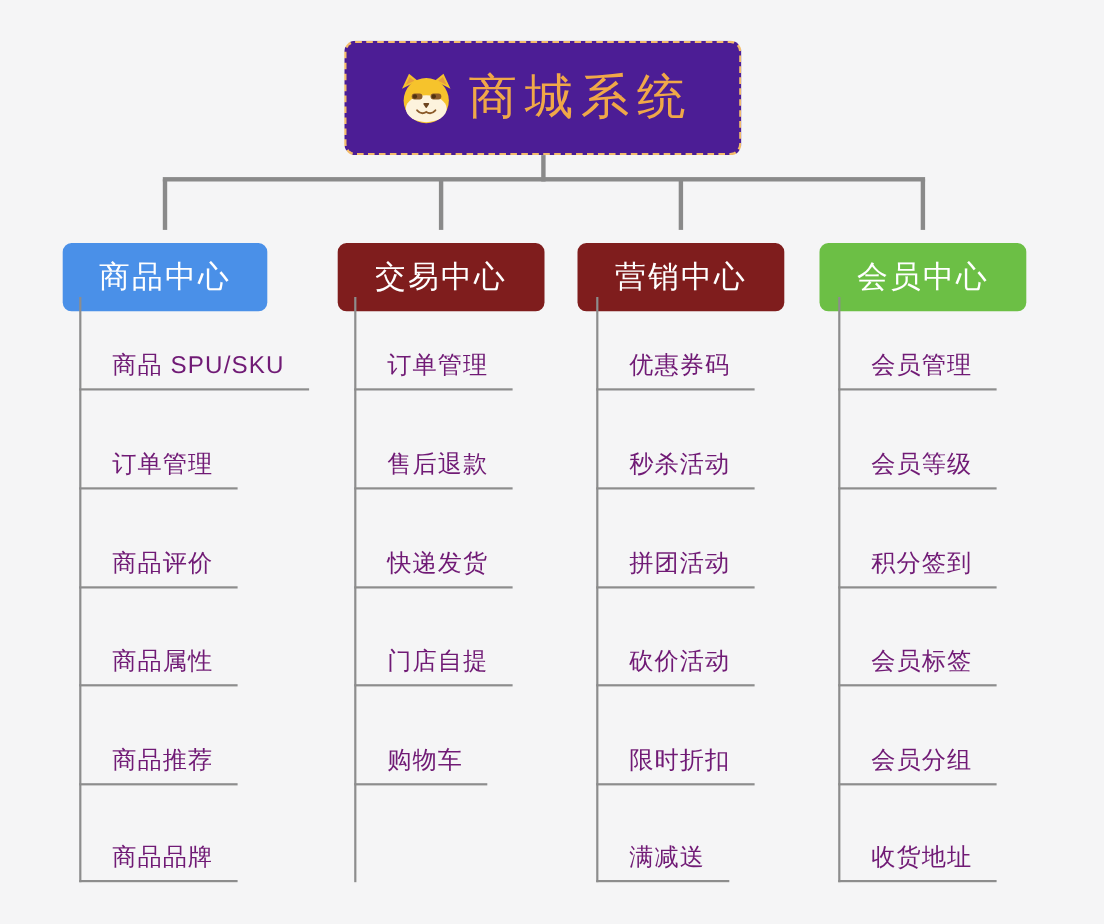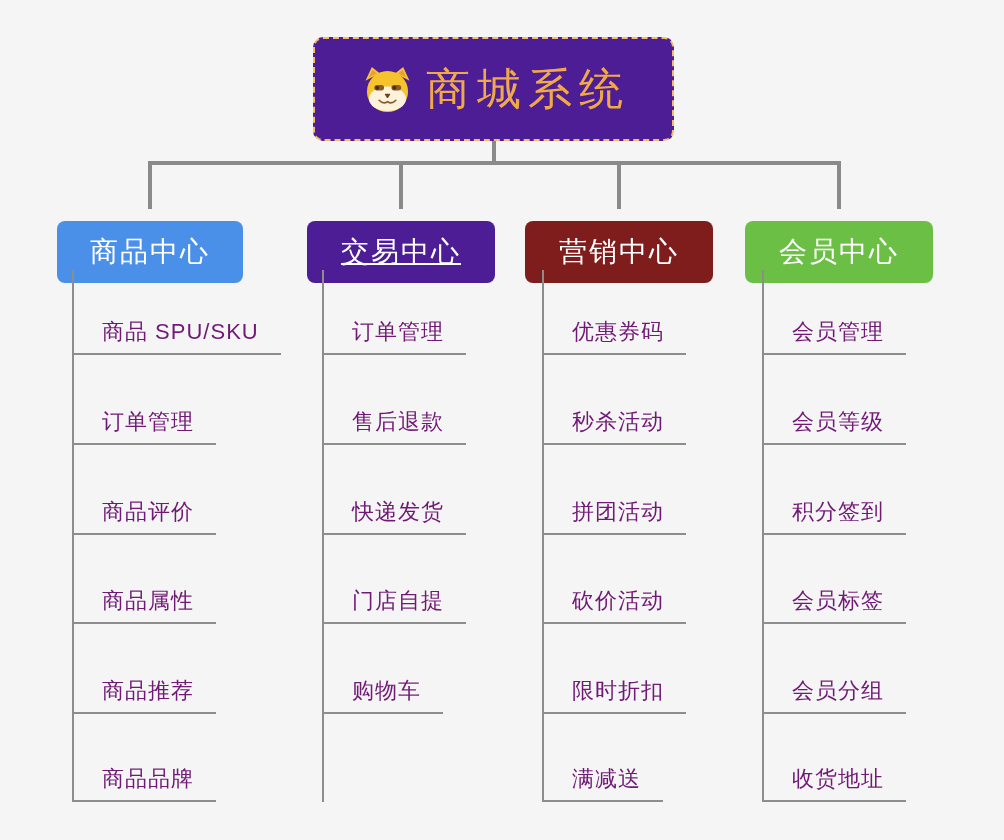--- a/index.html
+++ b/index.html
@@ -128,21 +128,21 @@
   </div>
 
   <div class="connector root-drop"></div>
   <div class="connector bus"></div>
   <div class="connector drop-1"></div>
   <div class="connector drop-2"></div>
   <div class="connector drop-3"></div>
   <div class="connector drop-4"></div>
 
   <div class="branch-box b1" style="background-color: rgb(74, 144, 232);">商品中心</div>
-  <div class="branch-box b2" style="background-color: #4c1d95; text-decoration: underline;">交易中心</div>
+  <div class="branch-box b2" style="background-color: #7f1d1d;">交易中心</div>
   <div class="branch-box b3" style="background-color: #7f1d1d;">营销中心</div>
   <div class="branch-box b4" style="background-color: rgb(108, 191, 69);">会员中心</div>
 
   <div class="spine s1"></div>
   <div class="spine s2"></div>
   <div class="spine s3"></div>
   <div class="spine s4"></div>
 
   <div class="item c1 r1">商品 SPU/SKU</div>
   <div class="item c1 r2">订单管理</div>

